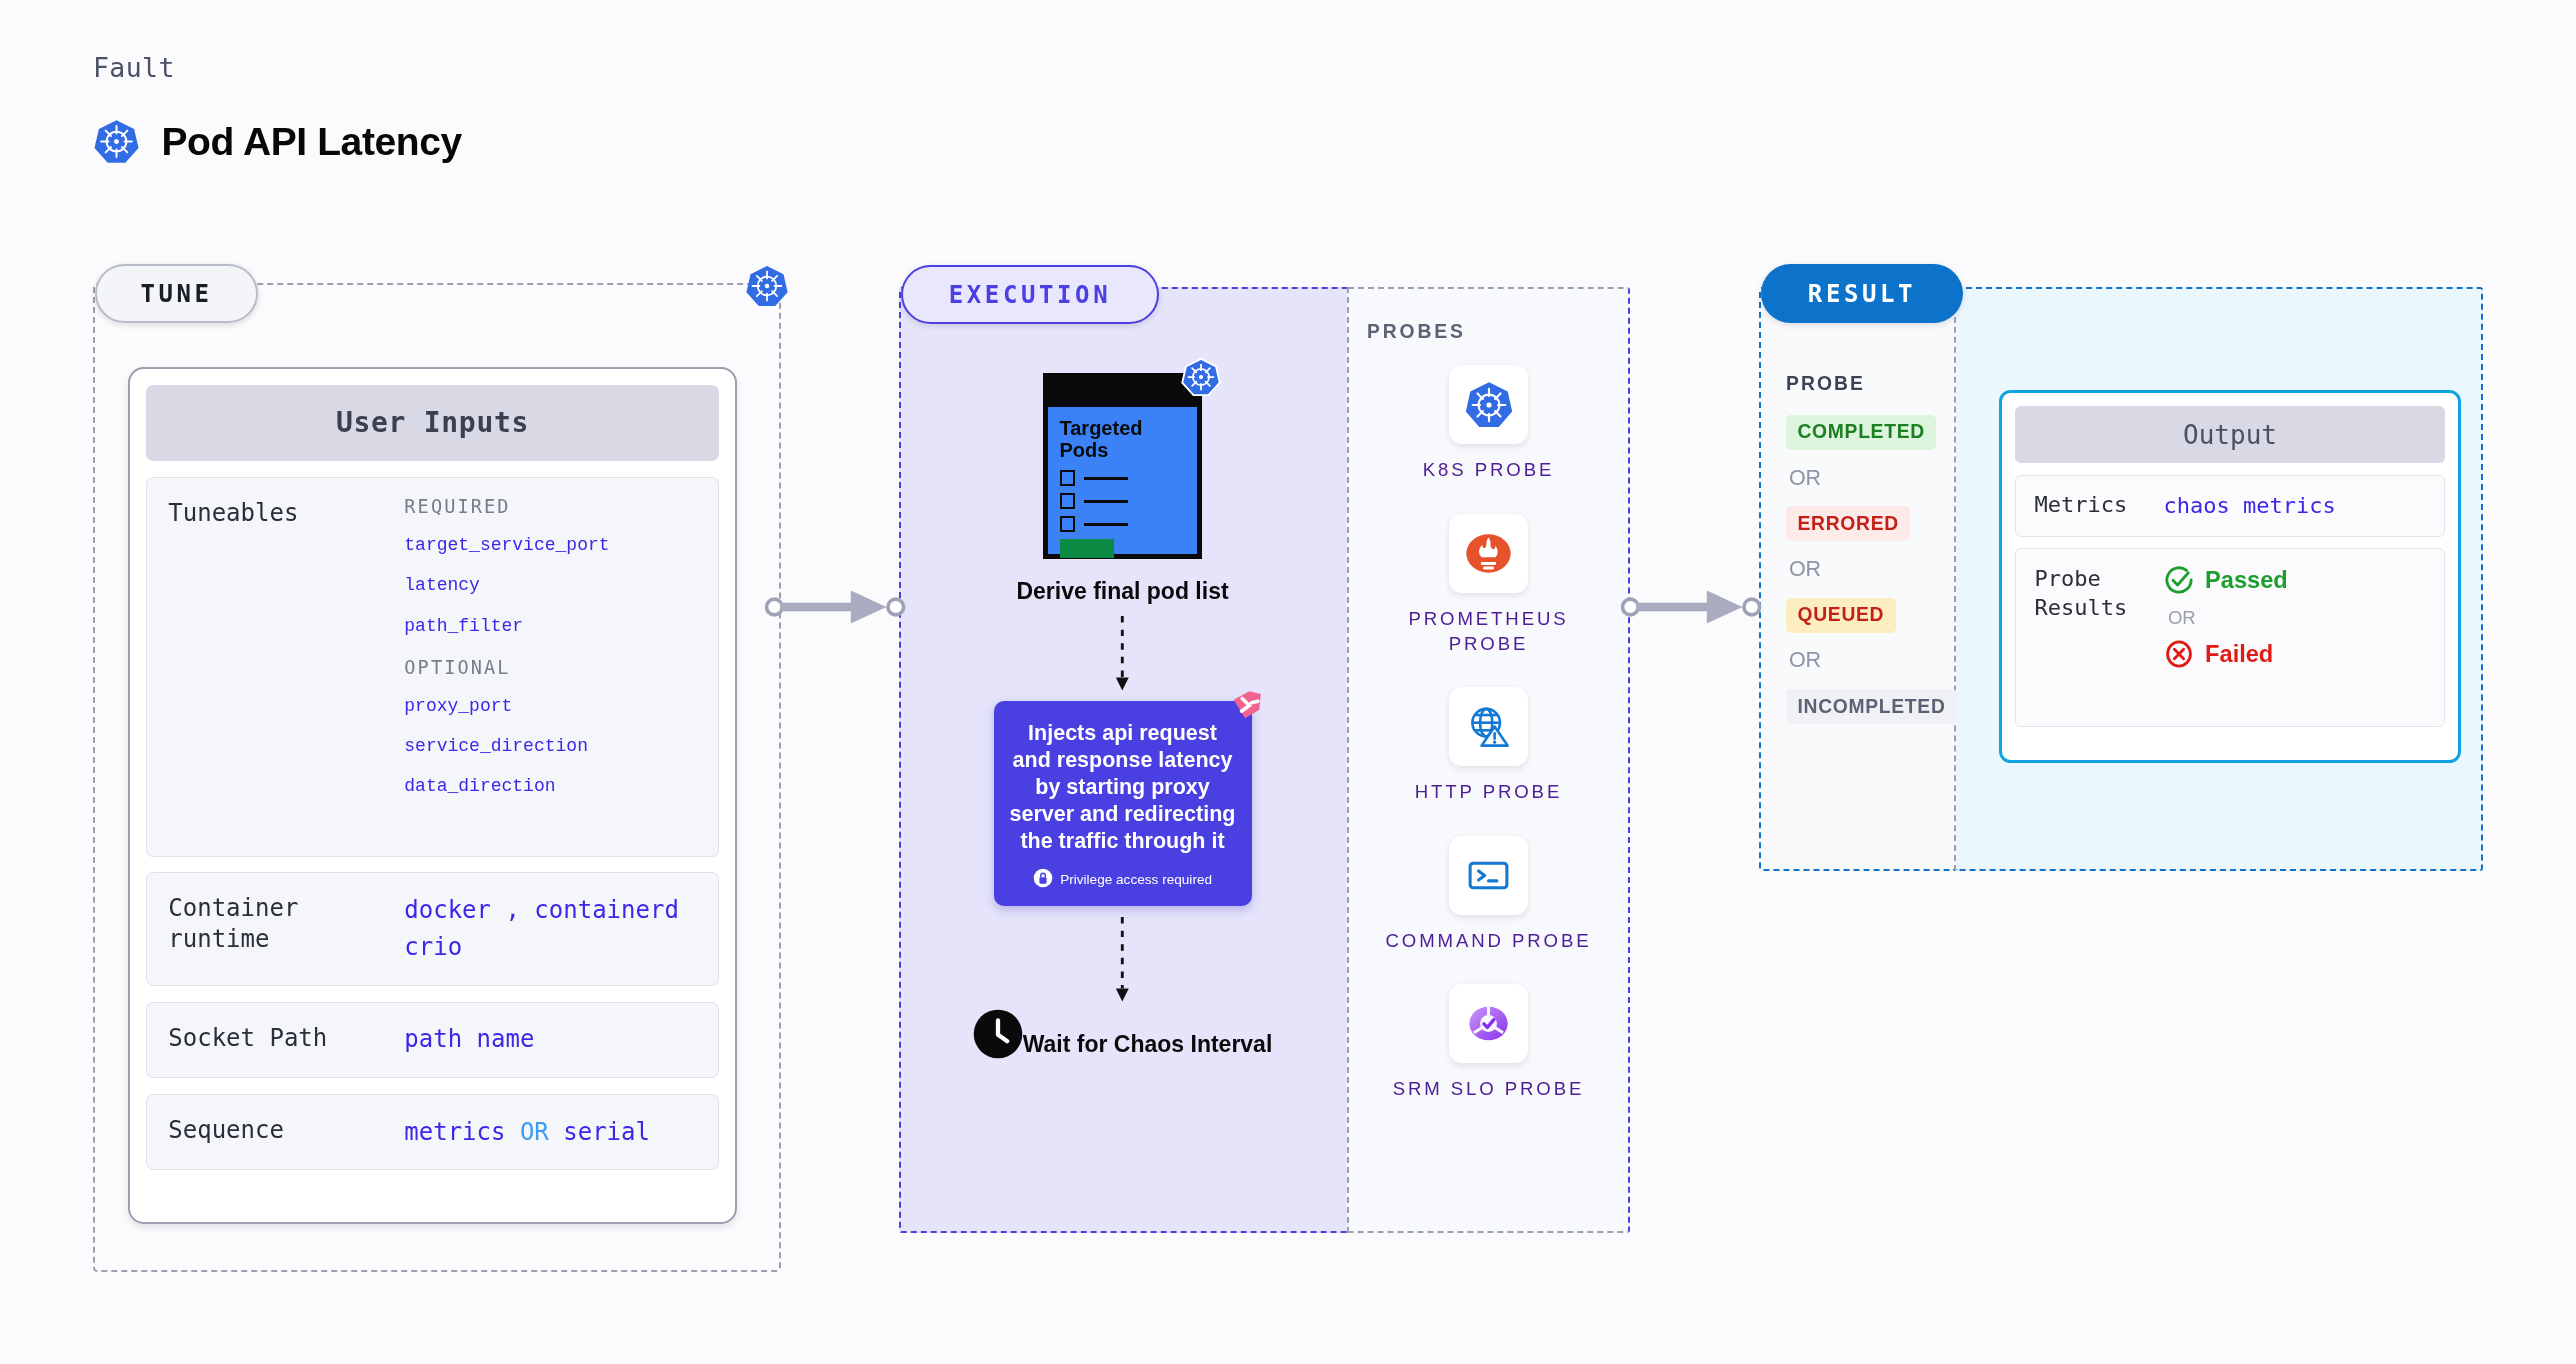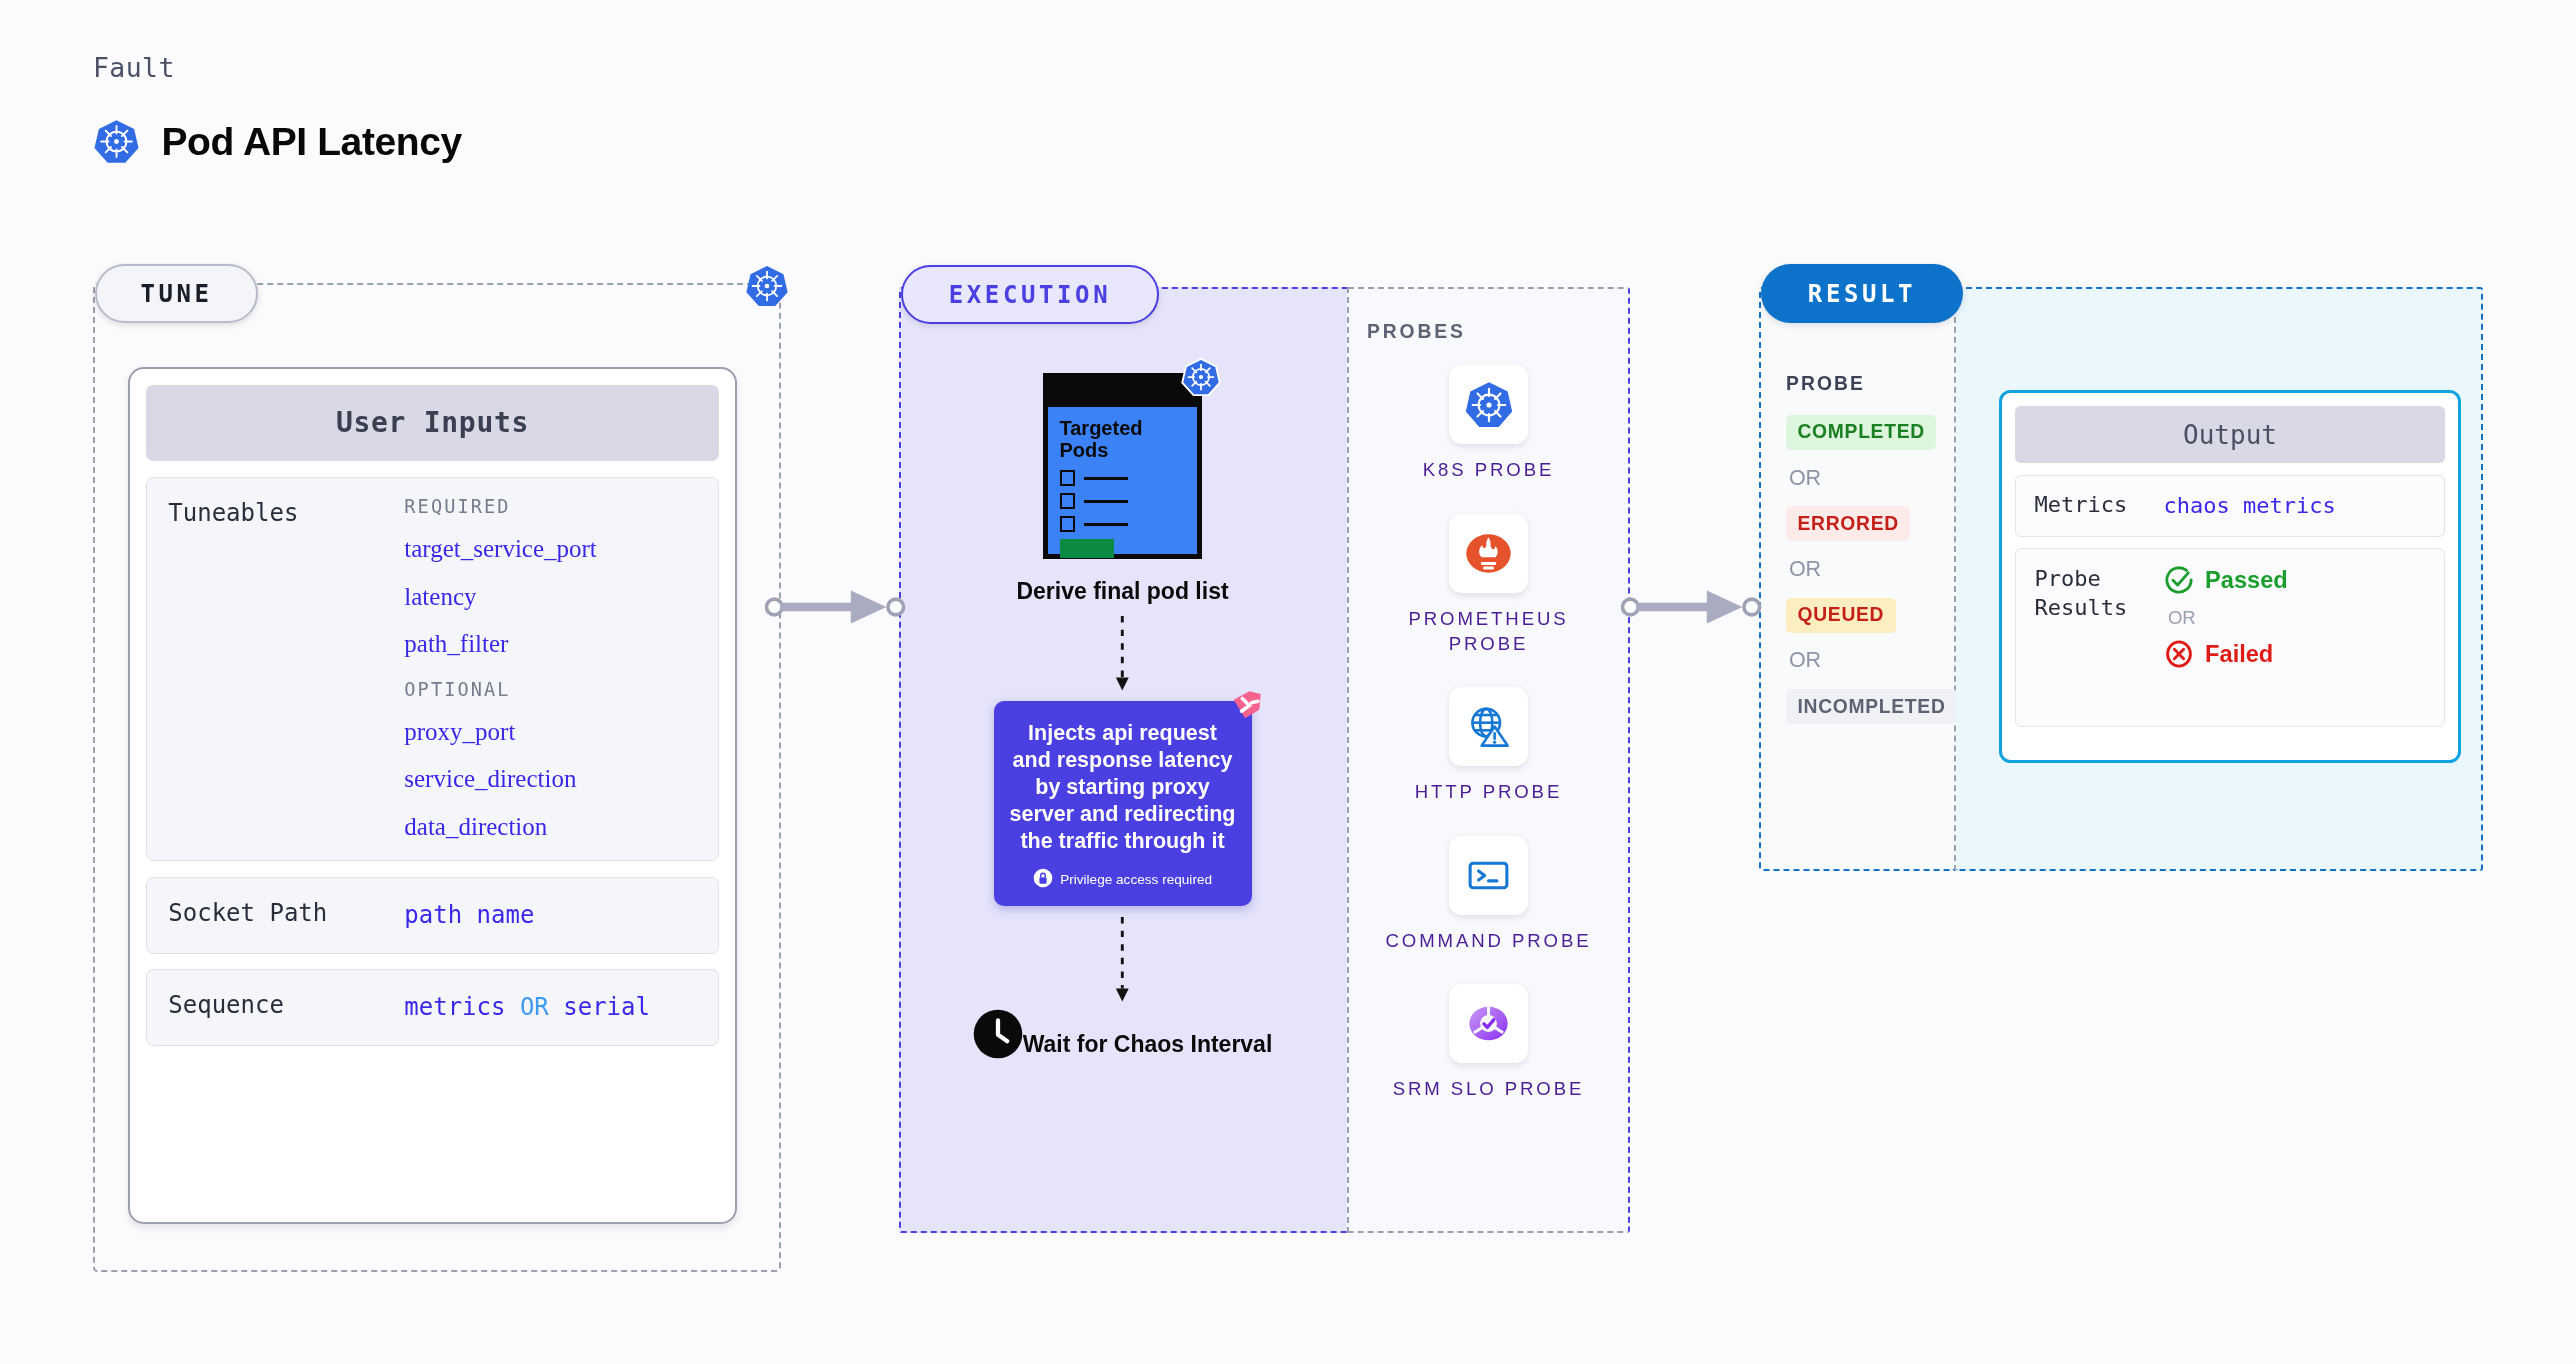--- a/index.html
+++ b/index.html
@@ -116,22 +116,22 @@
     width: 236px; flex: 0 0 236px; padding-top: 1.4px;
   }
   .sub-body { flex: 1; }
   .req-label {
     font-family: "DejaVu Sans Mono", monospace;
     font-size: 18.6px; color: #767c8c; letter-spacing: 2.1px;
     margin-bottom: 18.6px;
   }
   .req-label.second { margin-top: 4.3px; }
   .tunable {
-    font-family: Liberation Serif, serif;
-    font-size: 25px; color: #3b27e8; margin-bottom: 21.5px;
+    font-family: Liberation Mono, monospace;
+    font-size: 18px; color: #3b27e8; margin-bottom: 21.5px;
     line-height: 1.05;
   }
   .tunable:last-child { margin-bottom: 1.4px; }
   .val-mono {
     font-family: "DejaVu Sans Mono", monospace;
     font-size: 24px; color: #3b27e8; line-height: 1.55;
   }
   .val-mono .or { color: #3d9bf0; }
   .tuneables-box { min-height: 380px; }
 
@@ -341,20 +341,27 @@
         <div class="tunable">target_service_port</div>
         <div class="tunable">latency</div>
         <div class="tunable">path_filter</div>
         <div class="req-label second">OPTIONAL</div>
         <div class="tunable">proxy_port</div>
         <div class="tunable">service_direction</div>
         <div class="tunable">data_direction</div>
       </div>
     </div>
 
+    <div class="subcard">
+      <div class="sub-label">Container runtime</div>
+      <div class="sub-body">
+        <div class="val-mono">docker , containerd</div>
+        <div class="val-mono">crio</div>
+      </div>
+    </div>
 
     <div class="subcard">
       <div class="sub-label">Socket Path</div>
       <div class="sub-body">
         <div class="val-mono">path name</div>
       </div>
     </div>
 
     <div class="subcard">
       <div class="sub-label">Sequence</div>

